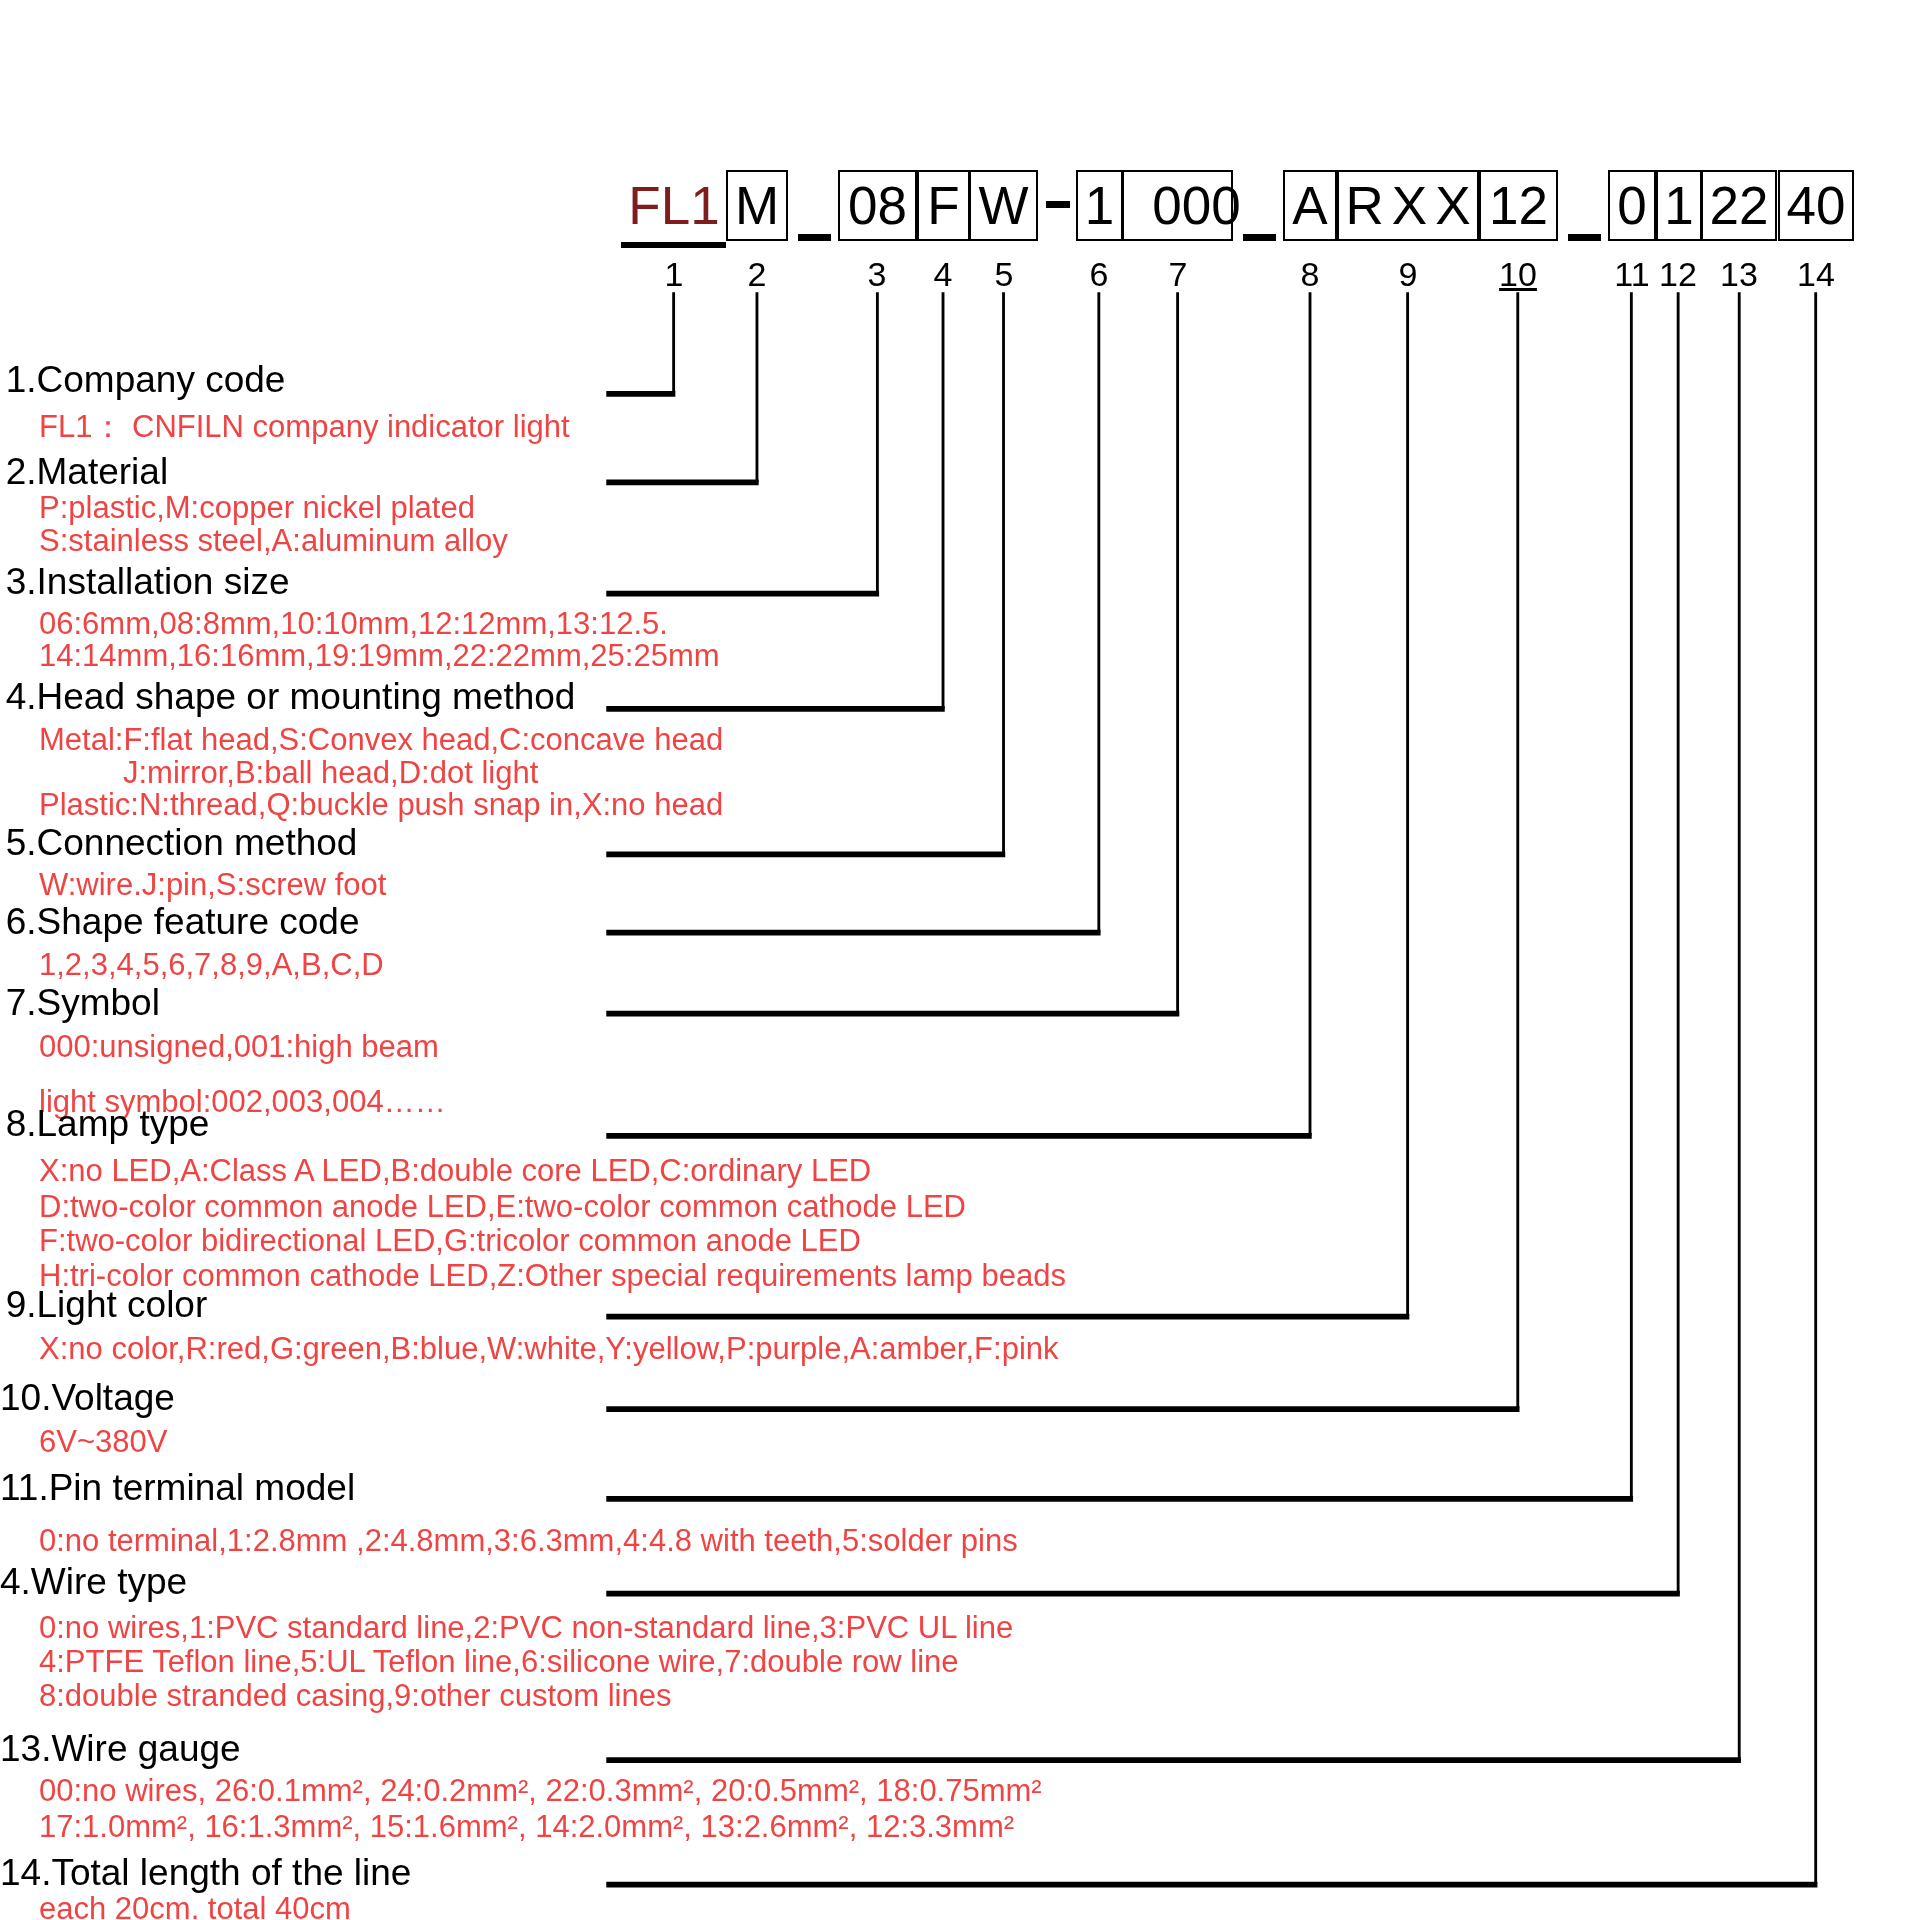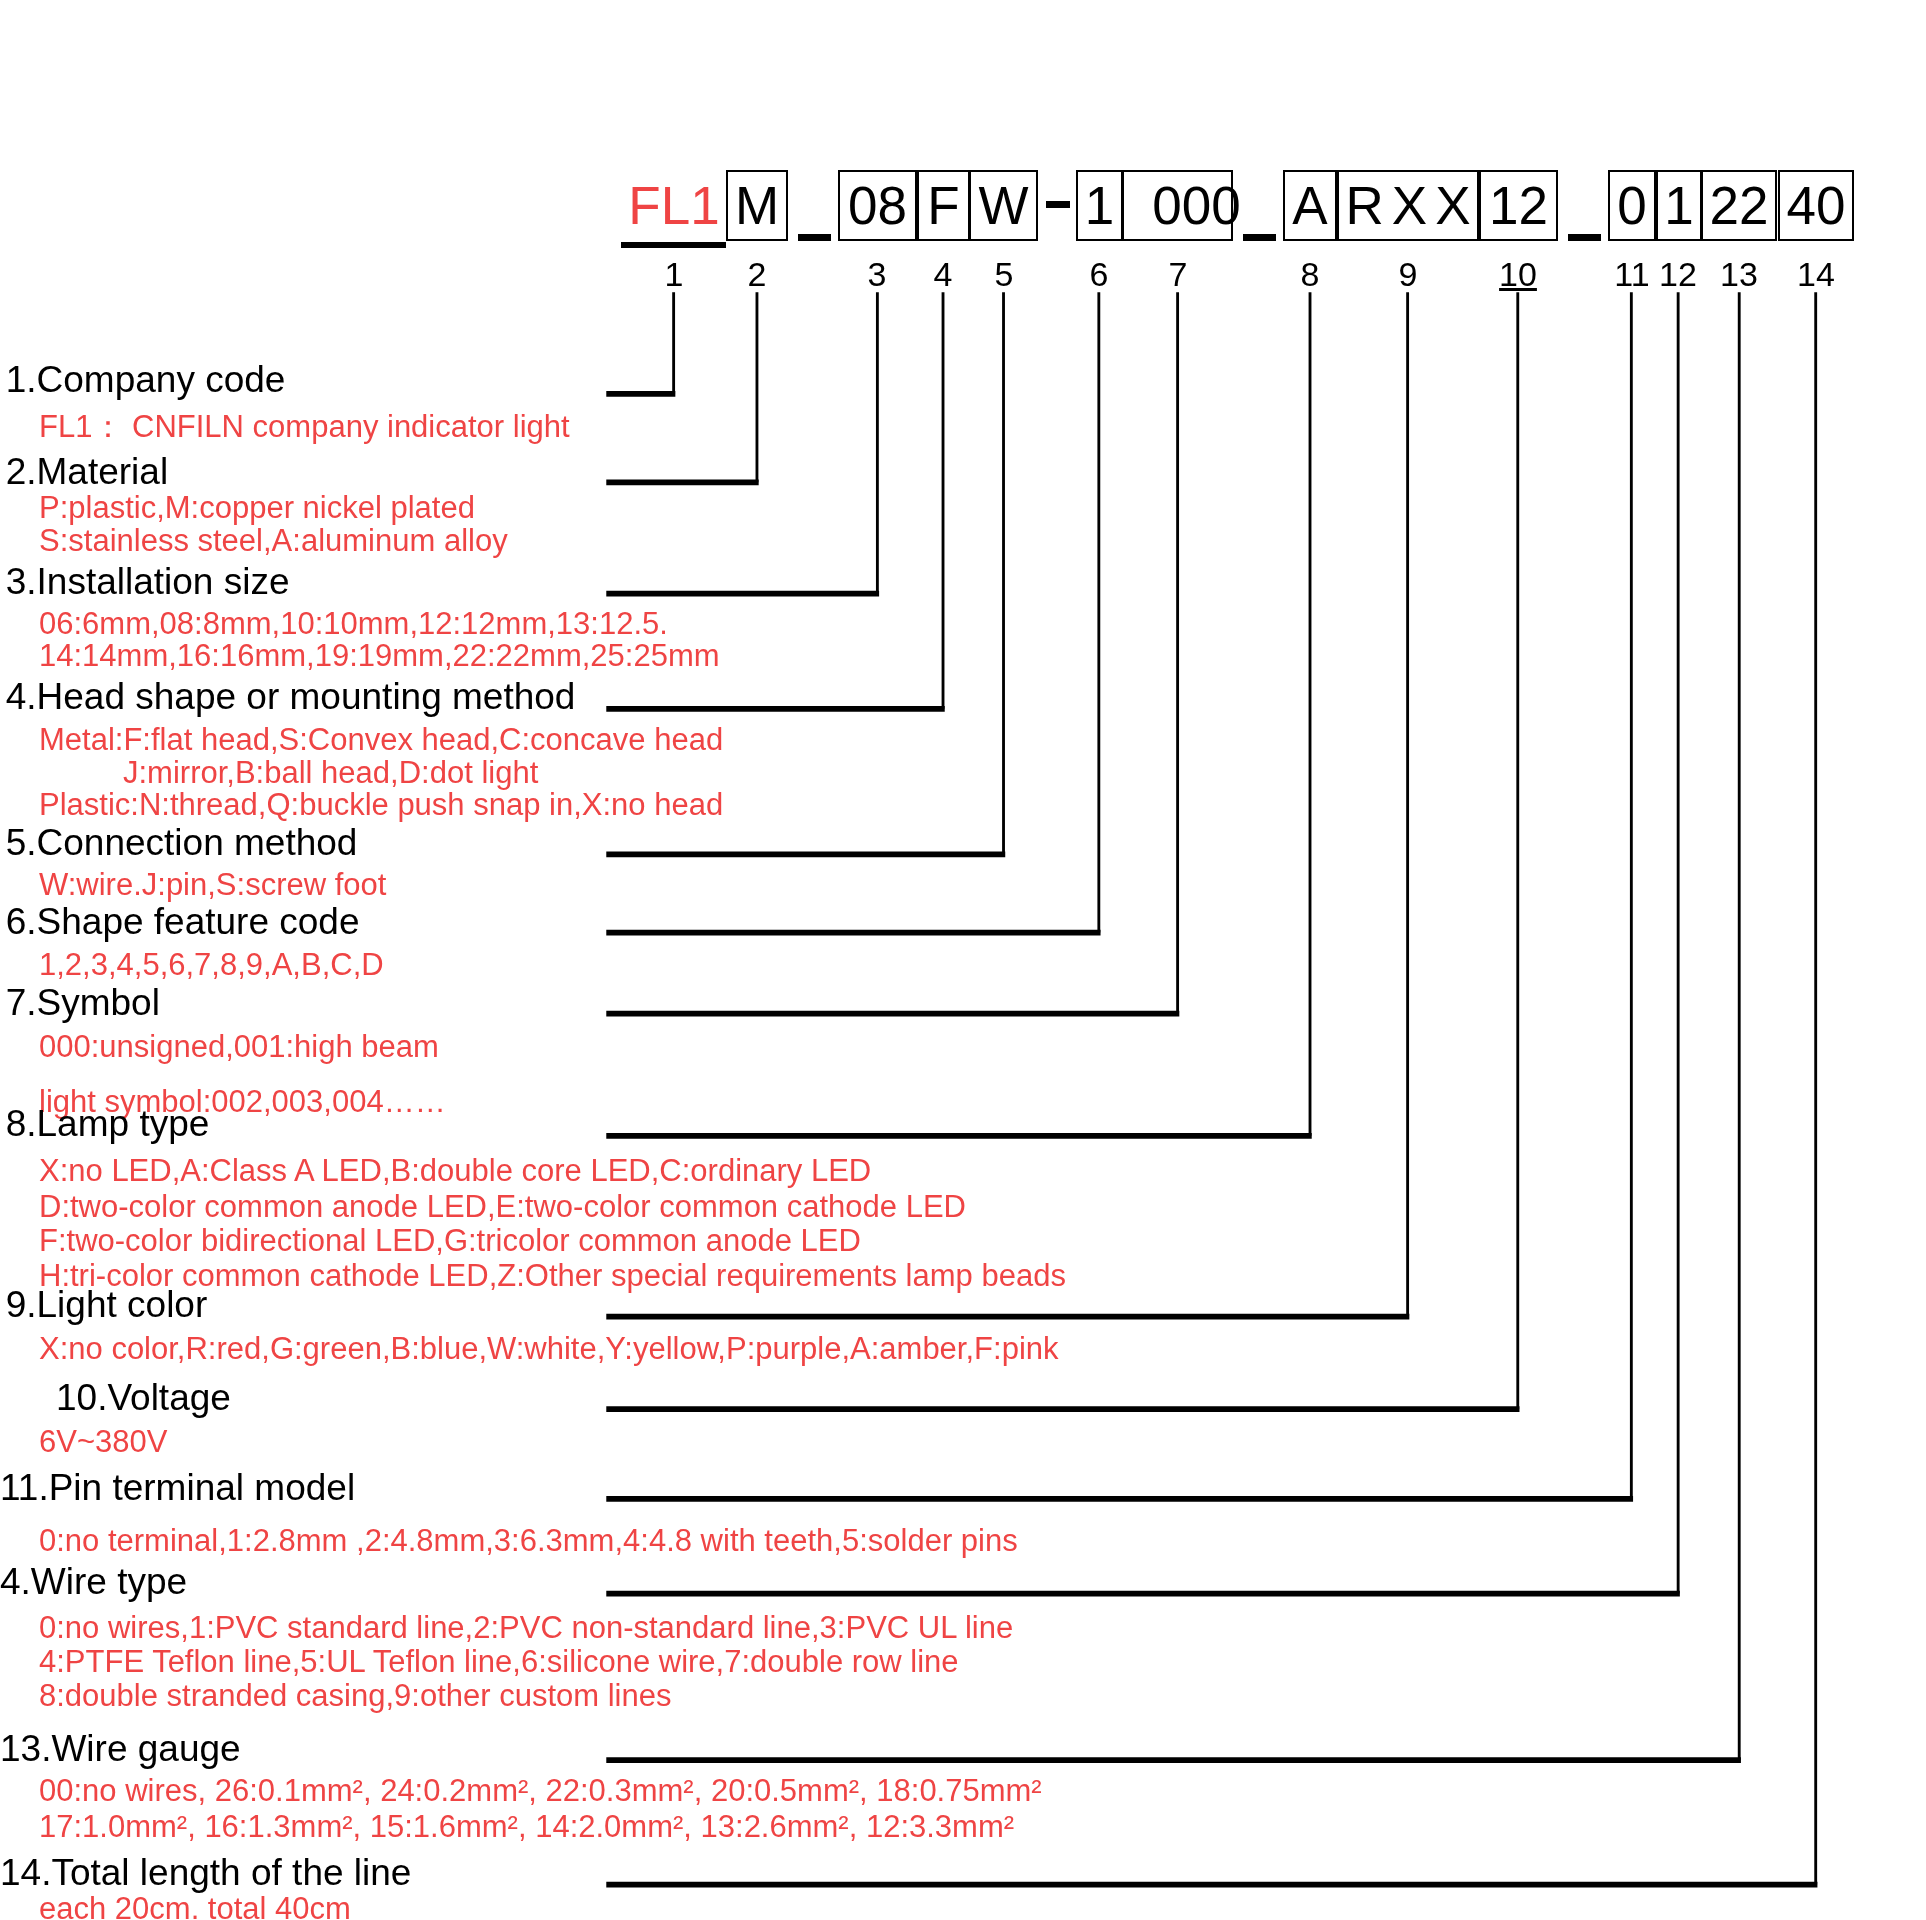--- a/index.html
+++ b/index.html
@@ -20,21 +20,21 @@
   }
   .title-en{
     left:4.6px;top:79px;
     font-size:56px;font-weight:normal;letter-spacing:1.1px;word-spacing:19.4px;
     color:#FF0000;
   }
   
   .code-text{
     top:170px;height:71px;
     display:flex;align-items:center;justify-content:center;
-    font-size:53px;line-height:1;color:#ef4444;
+    font-size:53px;line-height:1;color:#7f1d1d;
   }
   .code-box{
     top:170px;height:71px;
     border:2.3px solid #000;box-sizing:border-box;
     display:flex;align-items:center;justify-content:center;
     font-size:53px;line-height:1;color:#000;
   }
   .sep{background:#000;height:6.9px;}
   .fl1-underline{background:#000;height:6.3px;}
   .pos-label{
@@ -188,21 +188,21 @@
 
     <div class="abs section-title" style="left:5.7px;top:1103px;">8.Lamp type</div>
     <div class="abs detail" style="left:39px;top:1153px;">X:no LED,A:Class A LED,B:double core LED,C:ordinary LED</div>
     <div class="abs detail" style="left:39px;top:1189px;">D:two-color common anode LED,E:two-color common cathode LED</div>
     <div class="abs detail" style="left:39px;top:1223px;">F:two-color bidirectional LED,G:tricolor common anode LED</div>
     <div class="abs detail" style="left:39px;top:1258px;">H:tri-color common cathode LED,Z:Other special requirements lamp beads</div>
 
     <div class="abs section-title" style="left:5.7px;top:1284px;">9.Light color</div>
     <div class="abs detail" style="left:39px;top:1331px;">X:no color,R:red,G:green,B:blue,W:white,Y:yellow,P:purple,A:amber,F:pink</div>
 
-    <div class="abs section-title" style="left:16px;top:1377px;padding-left:40px;">10.Voltage</div>
+    <div class="abs section-title" style="left:0px;top:1377px;">10.Voltage</div>
     <div class="abs detail" style="left:39px;top:1424px;">6V~380V</div>
 
     <div class="abs section-title" style="left:0px;top:1467px;">11.Pin terminal model</div>
     <div class="abs detail" style="left:39px;top:1523px;">0:no terminal,1:2.8mm ,2:4.8mm,3:6.3mm,4:4.8 with teeth,5:solder pins</div>
 
     <div class="abs section-title" style="left:0px;top:1561px;">4.Wire type</div>
     <div class="abs detail" style="left:39px;top:1610px;">0:no wires,1:PVC standard line,2:PVC non-standard line,3:PVC UL line</div>
     <div class="abs detail" style="left:39px;top:1644px;">4:PTFE Teflon line,5:UL Teflon line,6:silicone wire,7:double row line</div>
     <div class="abs detail" style="left:39px;top:1678px;">8:double stranded casing,9:other custom lines</div>
 

